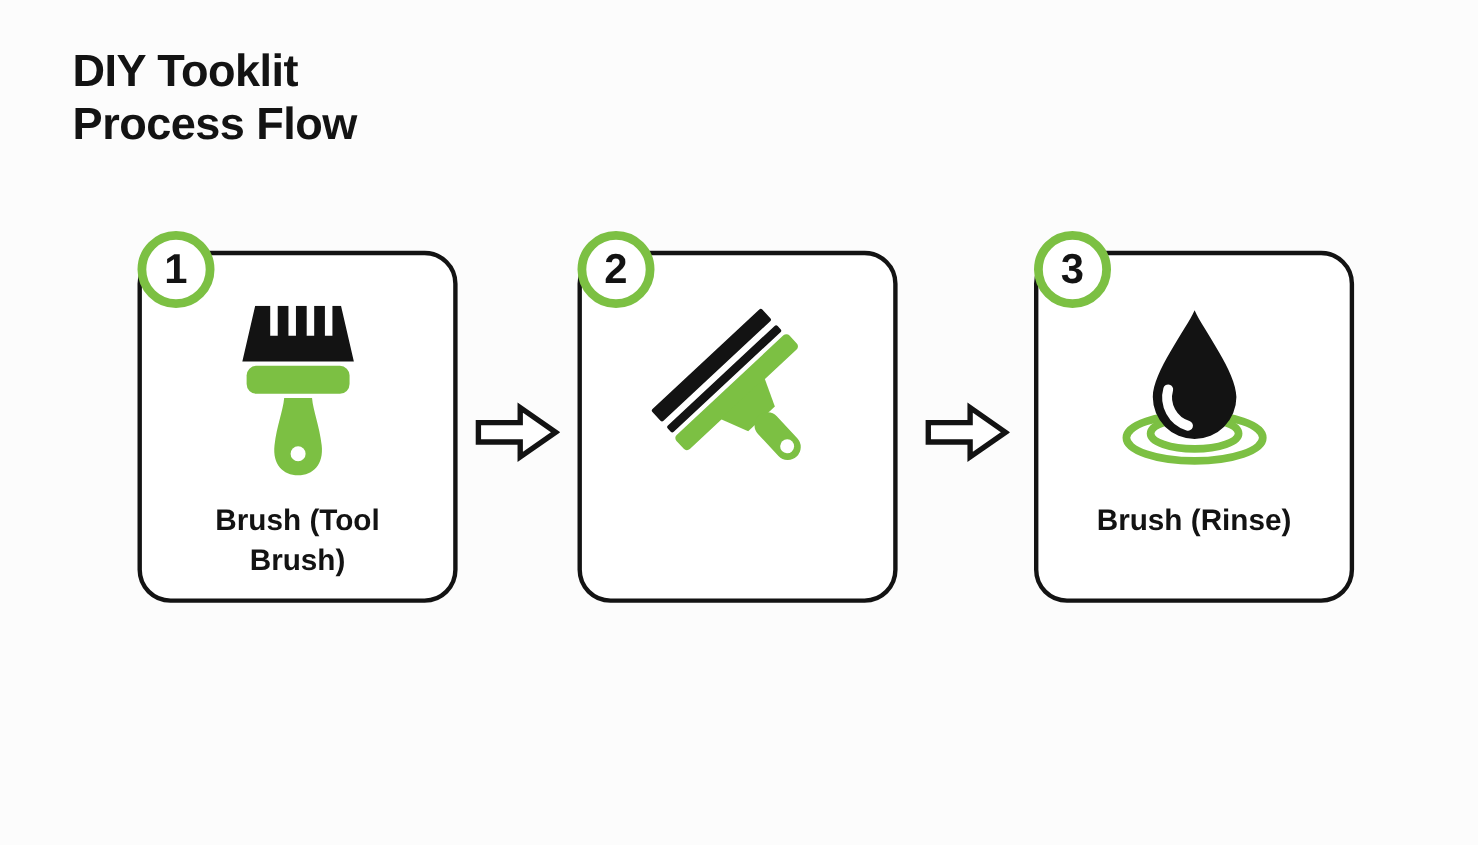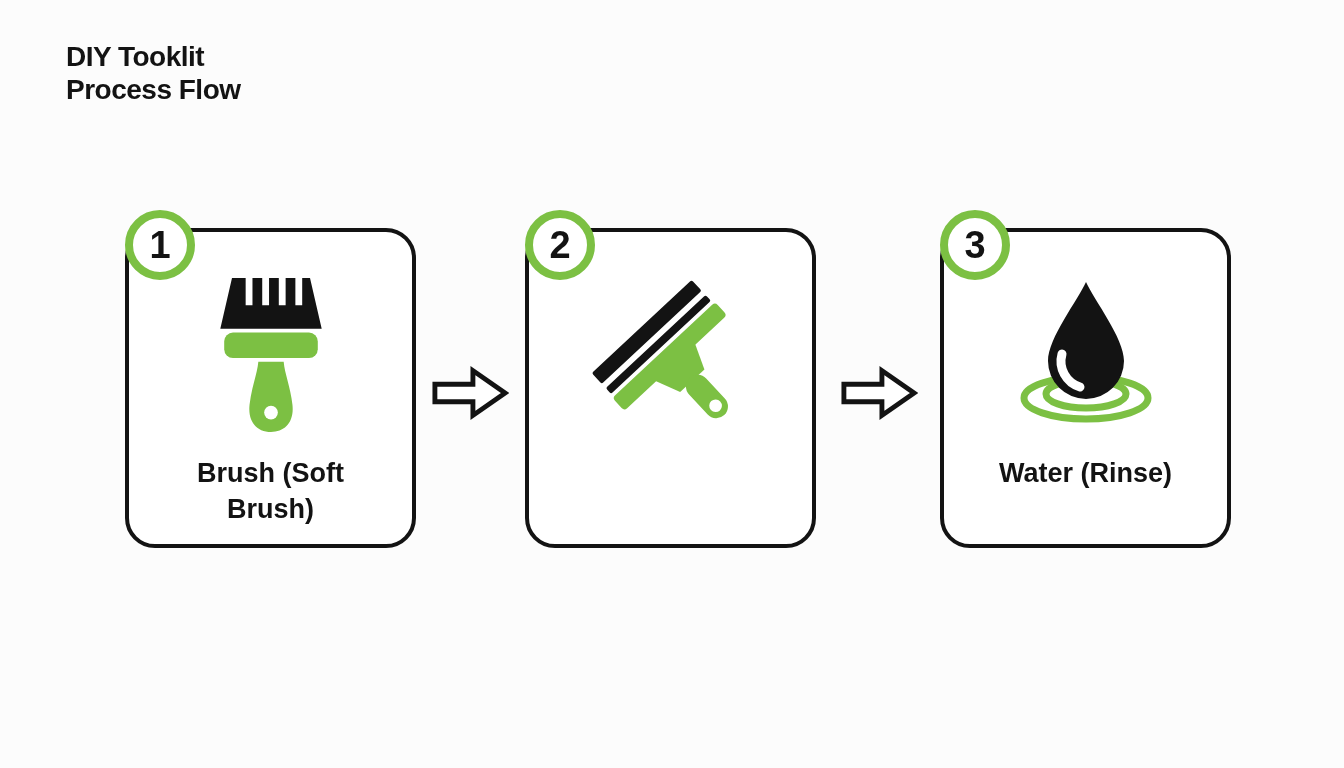--- a/index.html
+++ b/index.html
@@ -15,21 +15,21 @@
     width: 1344px;
     height: 768px;
     background: var(--page-bg);
     overflow: hidden;
     font-family: "Liberation Sans", "DejaVu Sans", sans-serif;
   }
   .page-title {
     position: absolute;
     left: 66px;
     top: 40px;
-    font-size: 28px;
+    font-size: 41px;
     line-height: 1.18;
     font-weight: 800;
     letter-spacing: -0.5px;
     color: var(--ink-black);
     white-space: pre-line;
   }
   .step-card {
     position: absolute;
     top: 228px;
     width: 291px;
@@ -108,21 +108,21 @@
       <span class="step-number">1</span>
     </div>
     <div class="icon-wrap">
       <svg width="118" height="156" viewBox="0 0 120 160" aria-hidden="true">
         <path class="fill-black" d="M20 0 L34 0 L34 28 L41 28 L41 0 L51 0 L51 28 L58 28 L58 0 L68 0 L68 28 L75 28 L75 0 L85 0 L85 28 L92 28 L92 0 L100 0 L112 52 L8 52 Z"></path>
         <rect class="fill-green" x="12" y="56" width="96" height="26" rx="9"></rect>
         <path class="fill-green" d="M47 86 L73 86 C74 98 80 112 82 130 C84 148 74 158 60 158 C46 158 36 148 38 130 C40 112 46 98 47 86 Z"></path>
         <circle class="fill-white" cx="60" cy="138" r="7"></circle>
       </svg>
     </div>
-    <div class="step-label">Brush (Soft
+    <div class="step-label">Brush (Tool
 Brush)</div>
   </div>
 
   <svg class="flow-arrow arrow-1" viewBox="0 0 80 60" aria-hidden="true">
     <path class="arrow-shape" d="M4 21 L43 21 L43 7 L76 30 L43 53 L43 39 L4 39 Z"></path>
   </svg>
 
   <div class="step-card card-2">
     <div class="step-badge">
       <span class="step-number">2</span>
@@ -150,16 +150,16 @@
       <span class="step-number">3</span>
     </div>
     <div class="icon-wrap">
       <svg width="160" height="160" viewBox="0 0 160 160" aria-hidden="true">
         <ellipse class="stroke-green" cx="80" cy="122" rx="62" ry="21"></ellipse>
         <ellipse class="stroke-green" cx="80" cy="118" rx="40" ry="14"></ellipse>
         <path class="fill-black" d="M80 6 C72 24 42 62 42 85 A38 38 0 1 0 118 85 C118 62 88 24 80 6 Z"></path>
         <path class="stroke-white" d="M56 78 A27 27 0 0 0 74 111"></path>
       </svg>
     </div>
-    <div class="step-label">Water (Rinse)</div>
+    <div class="step-label">Brush (Rinse)</div>
   </div>
 
 </div>
 
 </body></html>

